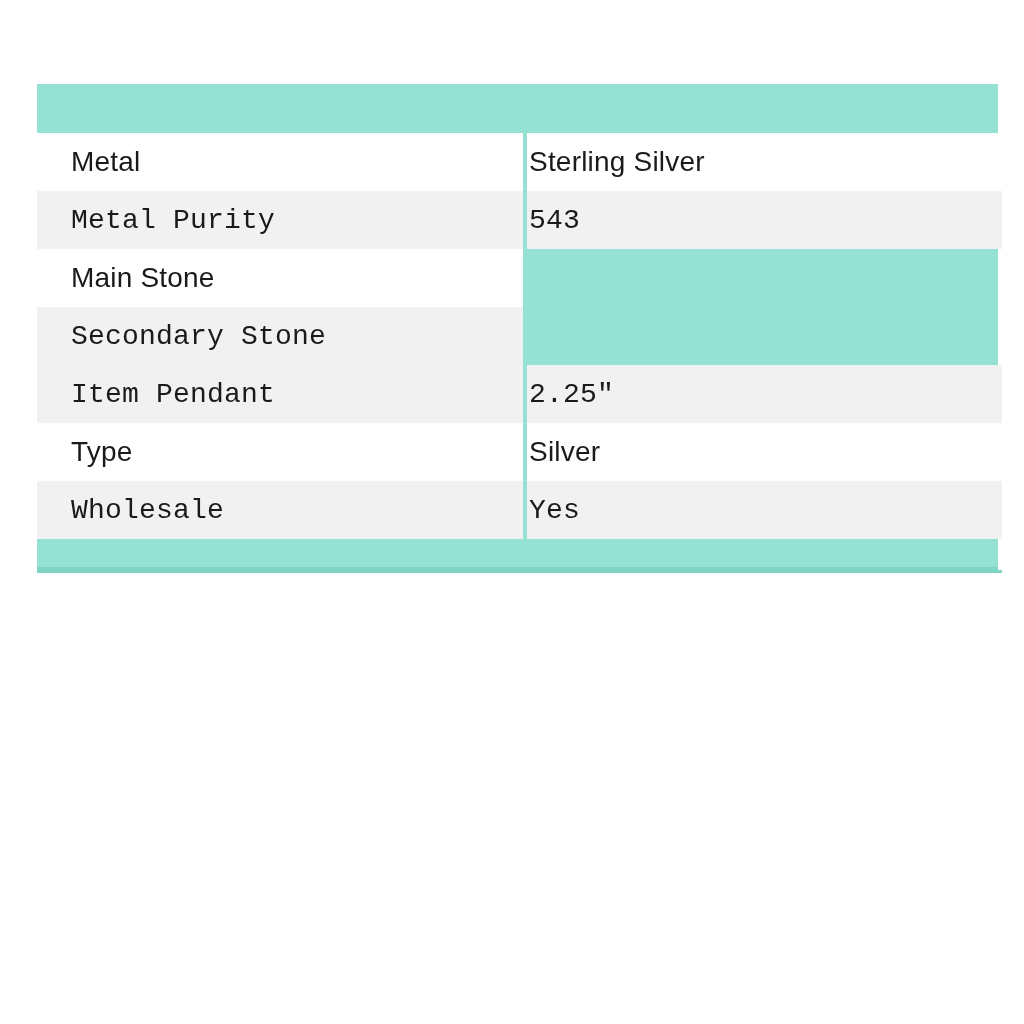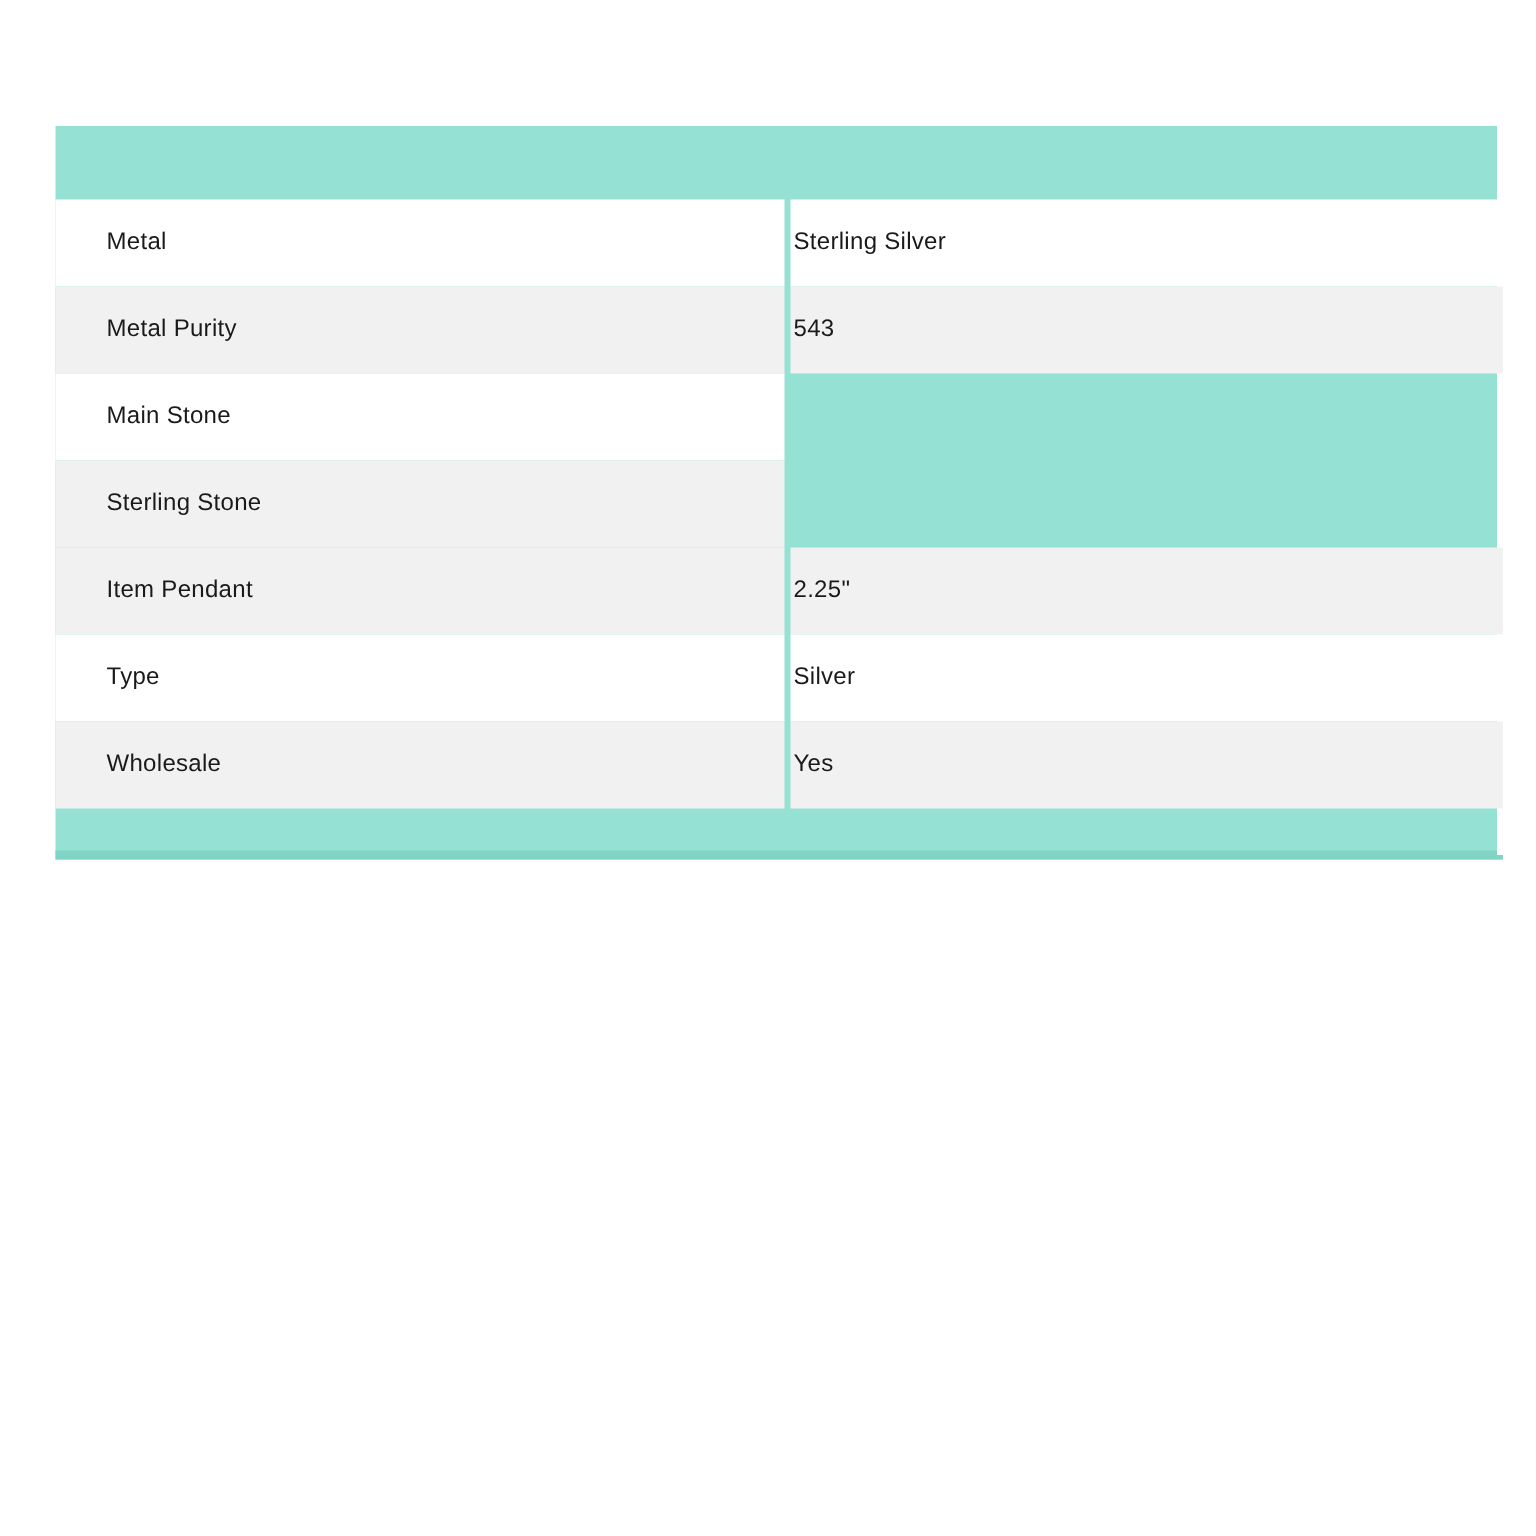--- a/index.html
+++ b/index.html
@@ -22,21 +22,21 @@
     height: 58px;
   }
   .t-row.header {
     height: 49px;
     flex-direction: column;
   }
   .cell {
     display: flex;
     align-items: center;
     box-sizing: border-box;
-    font-size: 16px;
+    font-size: 28px;
     letter-spacing: 0.2px;
     overflow: hidden;
     white-space: nowrap;
   }
   .col-name {
     flex: 0 0 486px;
     padding-left: 34px;
     margin-right: 4px; 
   }
   .col-value {
@@ -44,20 +44,21 @@
     padding-left: 2px;
   }
   .header .cell {
     background: var(--header-bg);
     border-bottom: 3px solid var(--header-border);
     font-weight: 600;
     font-size: 21px;
   }
   .t-row.striped .cell {
     background: var(--stripe-bg);
+    font-family: Liberation Mono, monospace;
   }
   .t-row.plain .cell {
     background: var(--row-bg);
   }
 </style>
 </head>
 <body style="color: rgb(26, 26, 26);">
 
 <div class="spec-table">
   <div class="t-row header">
@@ -73,21 +74,21 @@
   <div class="t-row striped">
     <div class="cell col-name">Metal Purity</div>
     <div class="cell col-value">543</div>
   </div>
 
   <div class="t-row plain">
     <div class="cell col-name">Main Stone</div>
   </div>
 
   <div class="t-row striped">
-    <div class="cell col-name">Sterling Stone</div>
+    <div class="cell col-name">Secondary Stone</div>
   </div>
 
 
   <div class="t-row striped">
     <div class="cell col-name">Item Pendant</div>
     <div class="cell col-value">2.25"</div>
   </div>
 
   <div class="t-row plain">
     <div class="cell col-name">Type</div>

